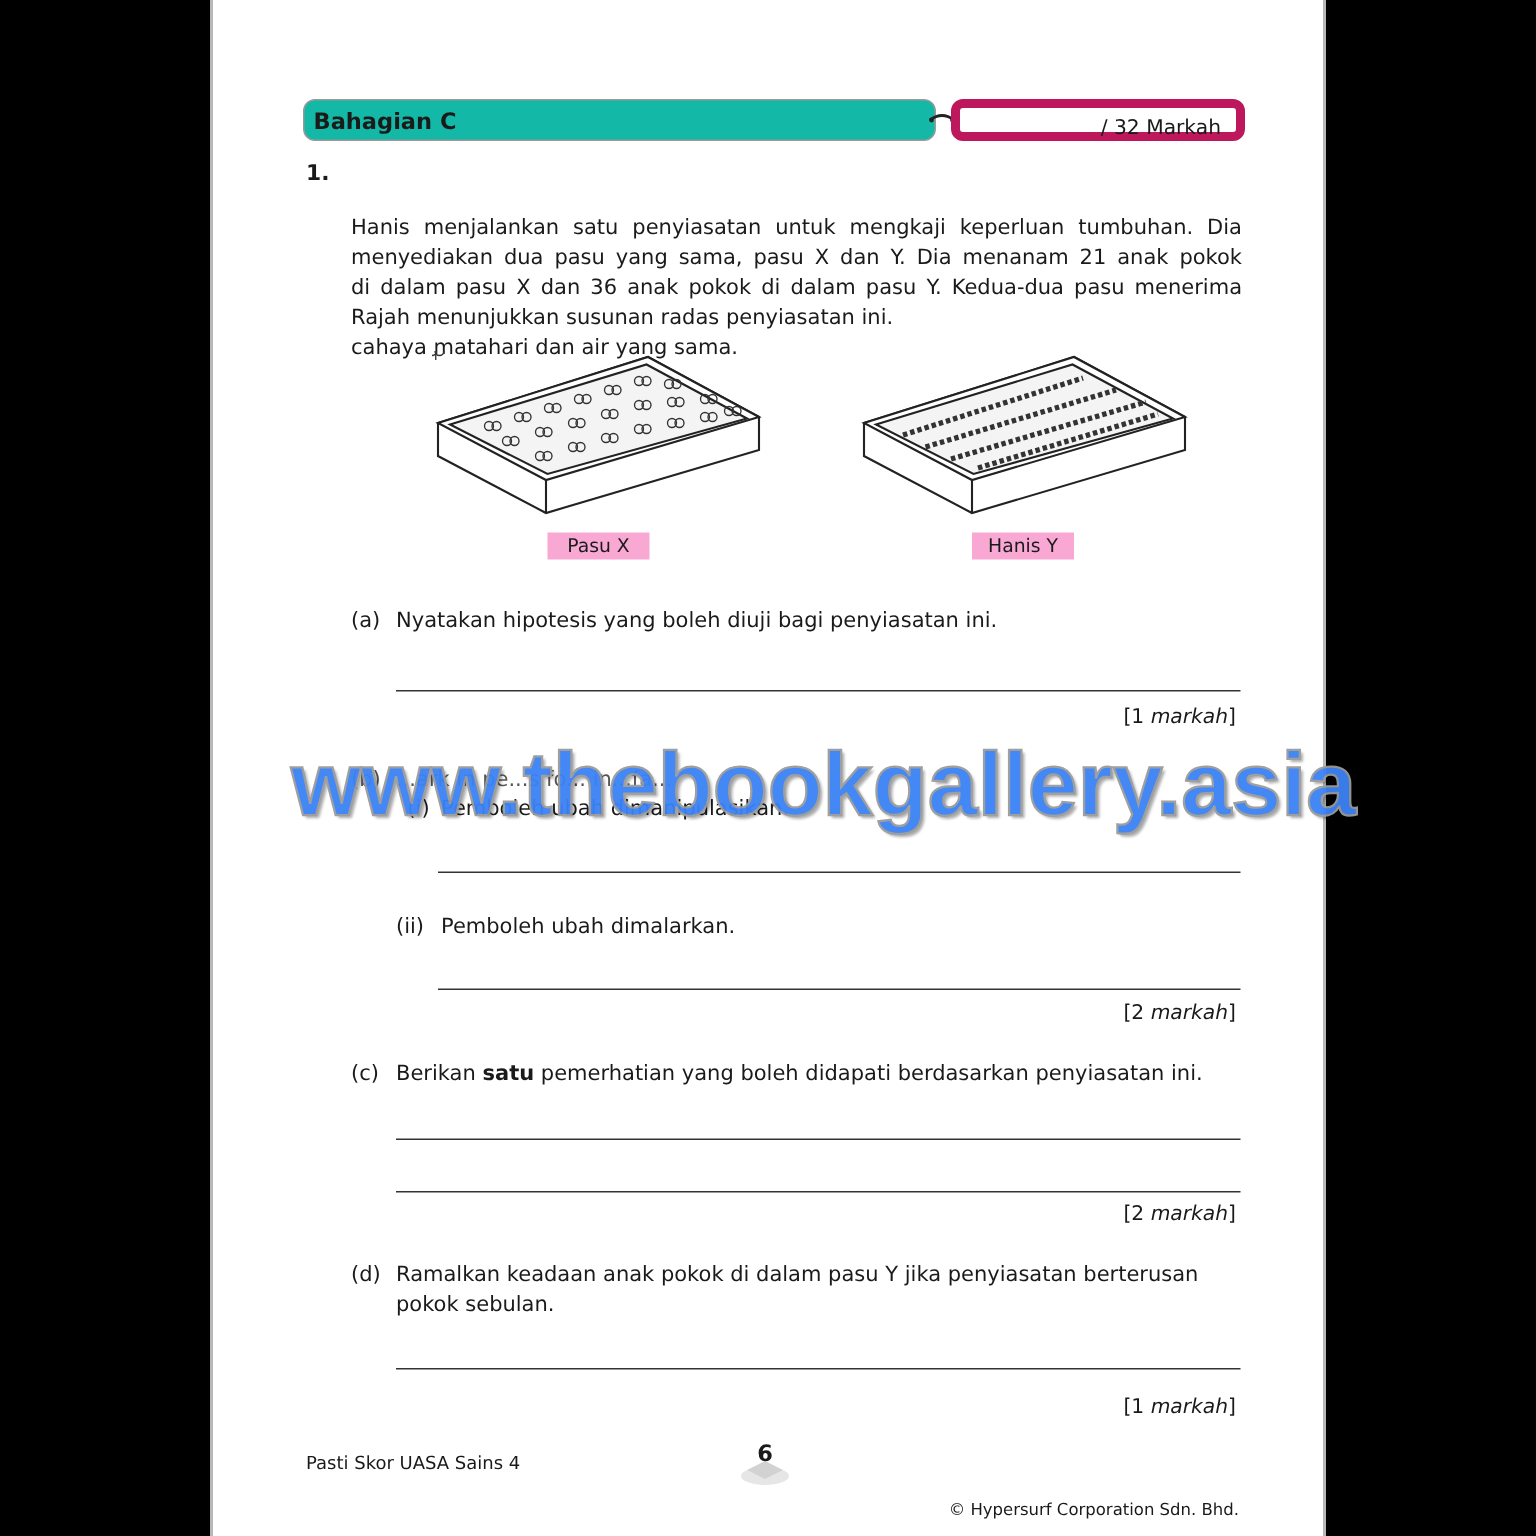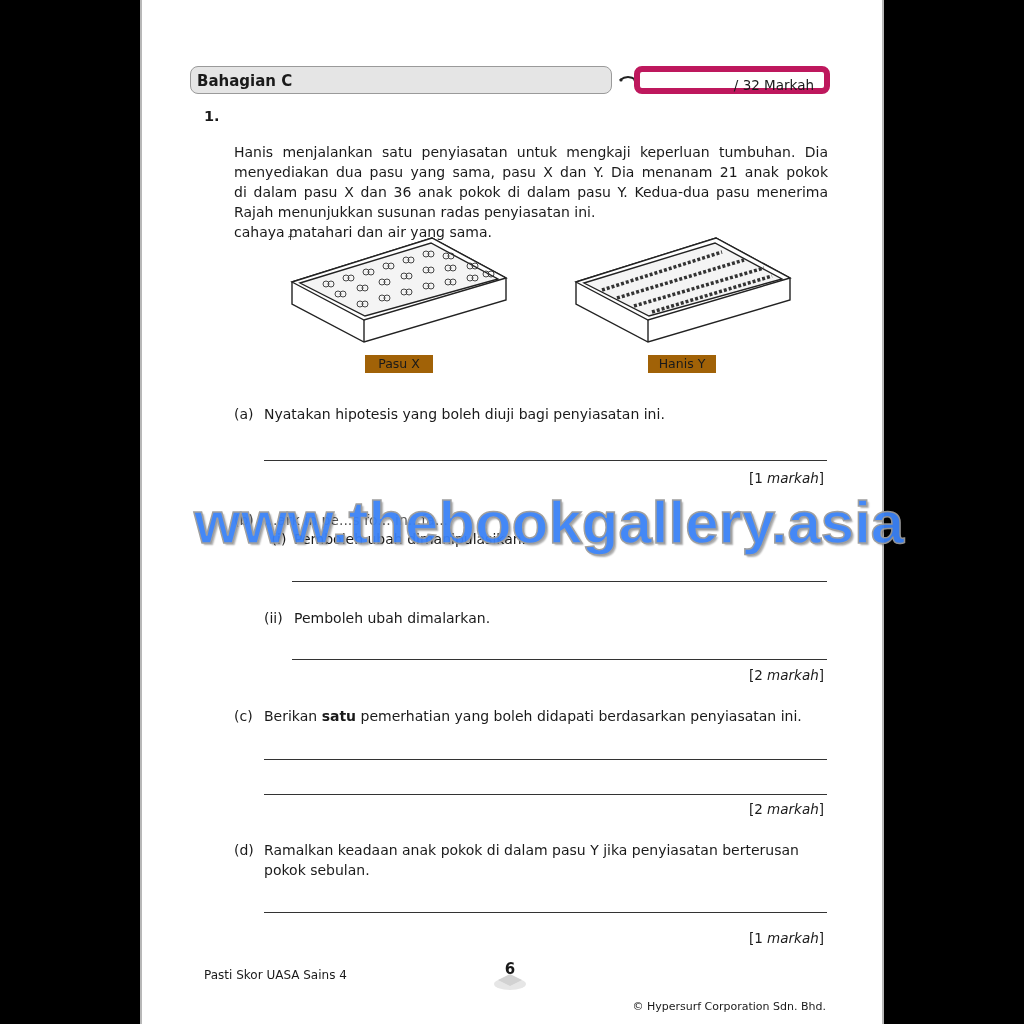--- a/index.html
+++ b/index.html
@@ -1,30 +1,30 @@
 <!DOCTYPE html>
 <html><head>
 <meta charset="utf-8">
 <style>
   html, body { margin:0; padding:0; }
   body { width:1024px; height:1024px; background:#000; position:relative; overflow:hidden;
          font-family:"DejaVu Sans", "Liberation Sans", sans-serif; color:#1a1a1a; }
   .page { position:absolute; left:140px; top:0; width:744px; height:1024px; background:#fff;
           border-left:2px solid #b8b8b8; border-right:2px solid #b8b8b8; box-sizing:border-box; }
   .abs { position:absolute; }
-  .section-bar { left:48px; top:66px; width:422px; height:28px; background:#e5e5e5; border:1px solid #9a9a9a;
+  .section-bar { left:60px; top:66px; width:422px; height:28px; background:#14b8a6; border:1px solid #9a9a9a;
                  border-radius:8px; box-sizing:border-box; }
   .section-title { position:absolute; left:6px; top:5px; font-size:15px; font-weight:bold; color:#1a1a1a; }
   .connector { left:476px; top:72px; width:20px; height:14px; }
   .marks-box { left:492px; top:66px; width:196px; height:28px; background:#fff; border:6px solid #be185d;
                border-radius:8px; box-sizing:border-box; }
   .marks-text { position:absolute; right:10px; top:5px; font-size:13.5px; }
   .qnum { left:62px; top:108px; font-size:14.5px; font-weight:bold; }
   .para { left:92px; width:594px; font-size:14px; line-height:20px; text-align:justify; }
-  .pot-label { background:#a16207; font-size:12.5px; text-align:center; height:18px; line-height:18px; }
+  .pot-label { background:#f9a8d4; font-size:12.5px; text-align:center; height:18px; line-height:18px; }
   .sub { font-size:14px; line-height:20px; }
   .sub-lbl { display:inline-block; width:30px; }
   .ans-line { height:0; border-top:1.5px solid #333; }
   .markah { font-size:13.5px; text-align:right; }
   .markah i { font-style:italic; }
   .watermark { left:52px; top:488px; font-size:60px; font-weight:bold; letter-spacing:0px; color:#3b82f6;
                font-family:"Liberation Sans", sans-serif;
                -webkit-text-stroke:1.5px #9a9a9a;
                text-shadow: 2px 2px 2px rgba(0,0,0,0.35); opacity:0.95; white-space:nowrap; }
   .footer-left { left:62px; top:968px; font-size:12px; }

